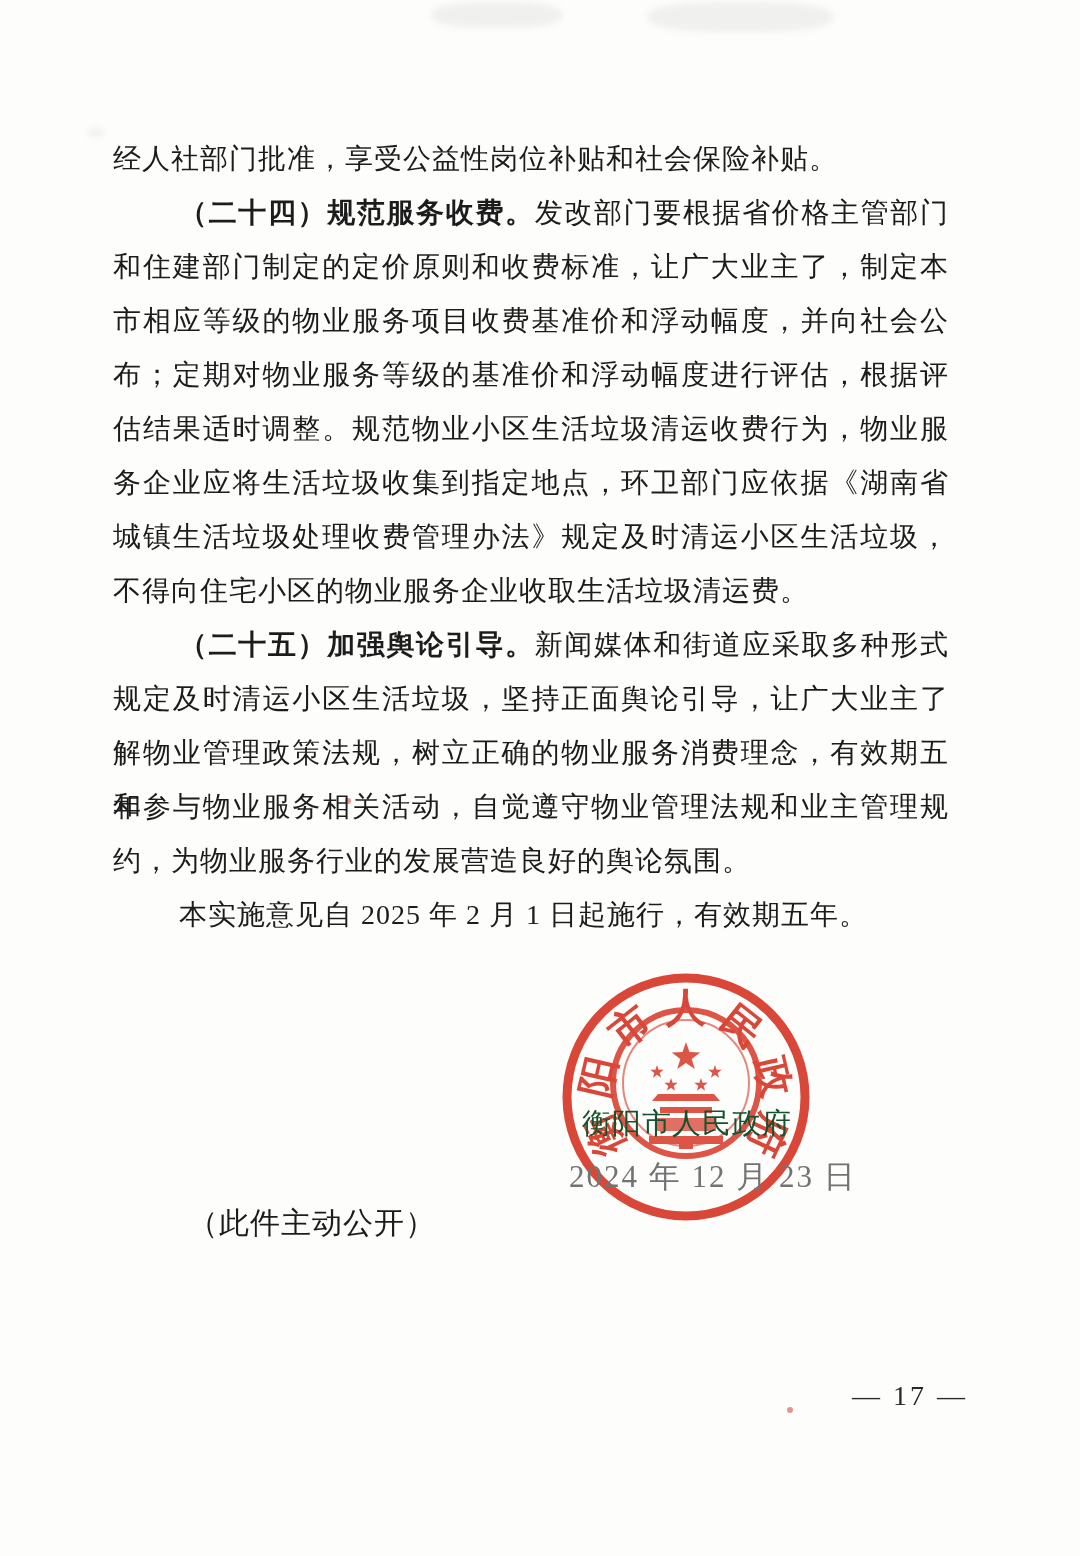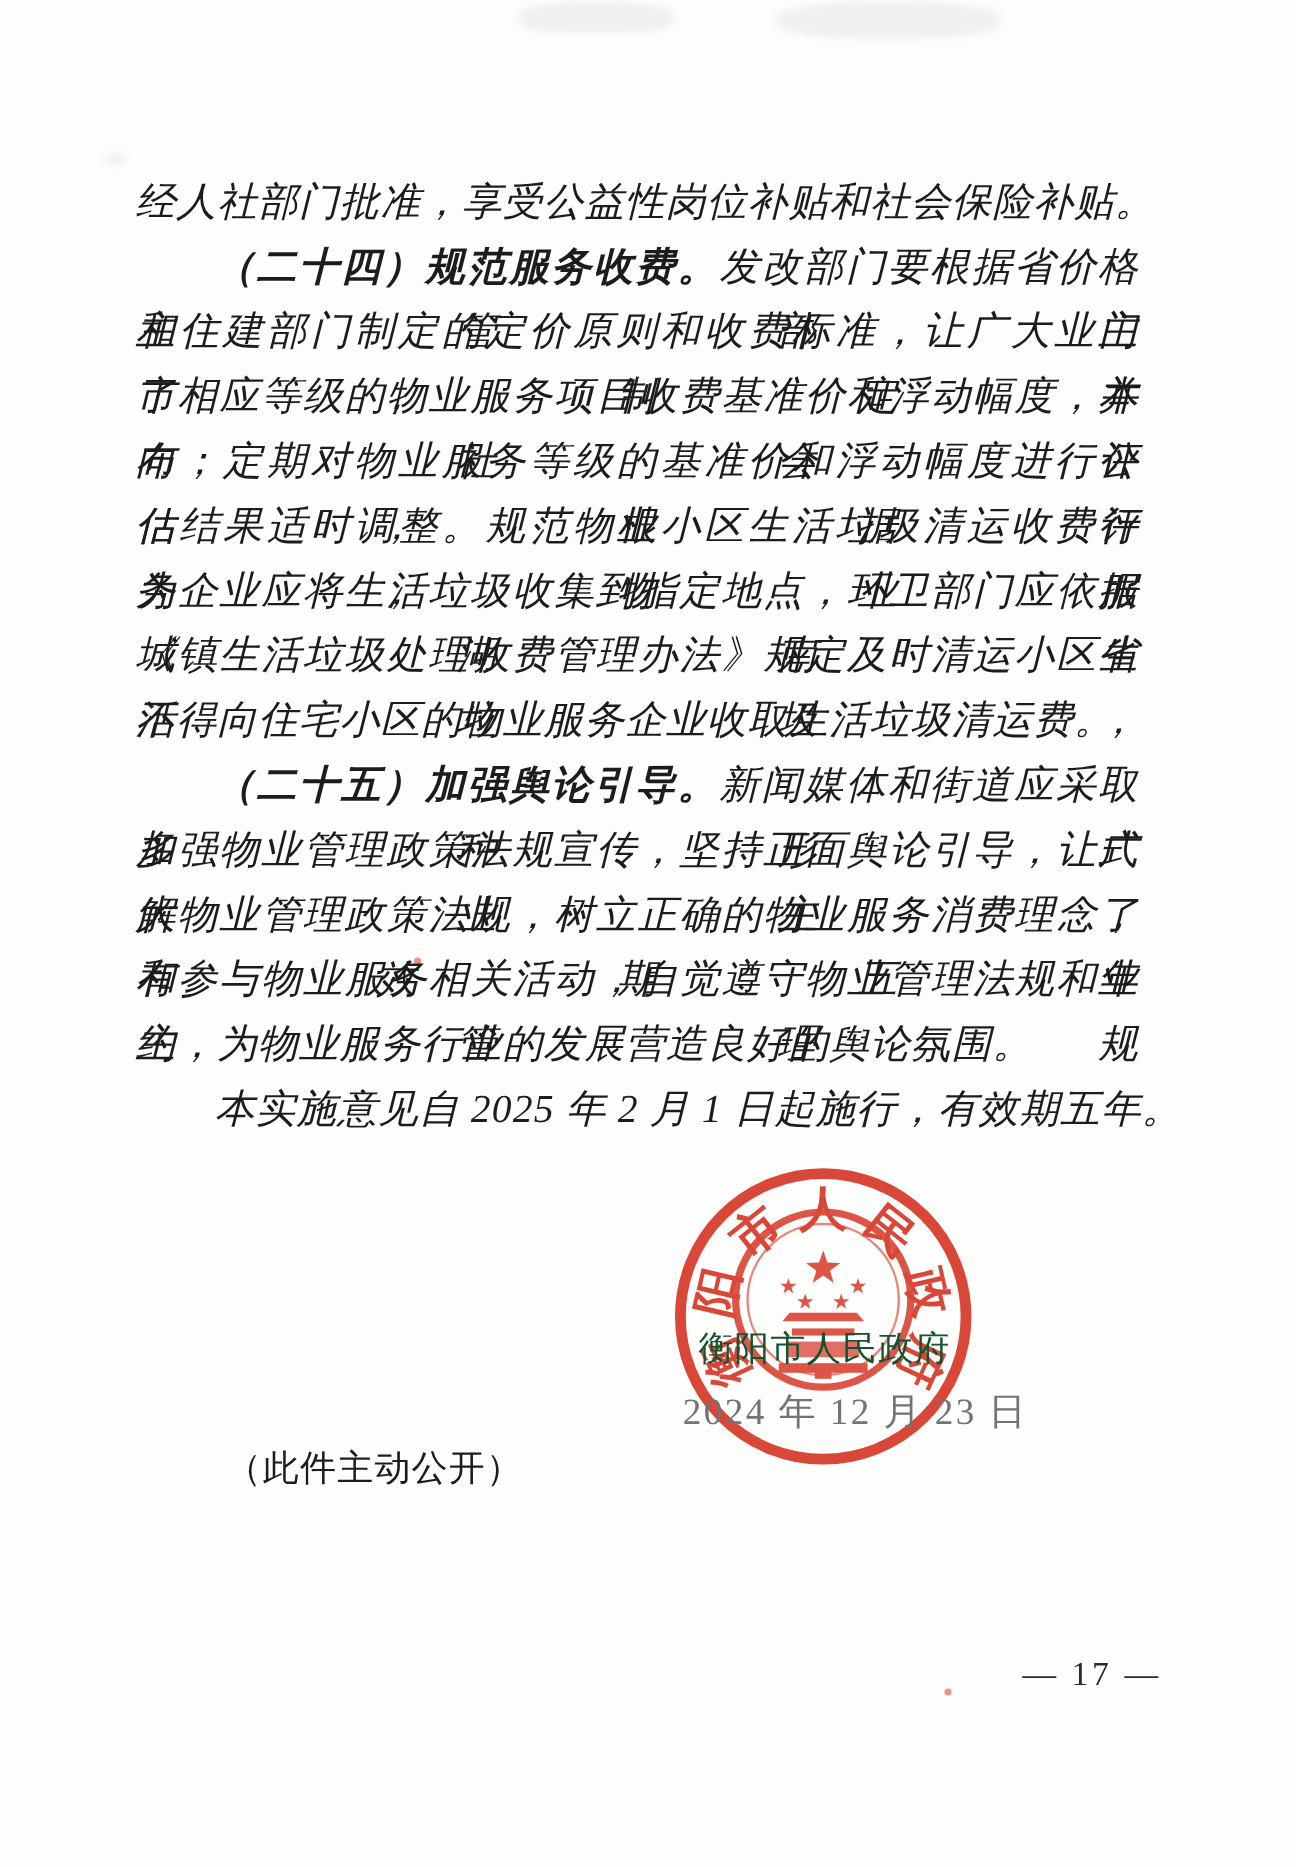--- a/index.html
+++ b/index.html
@@ -15,26 +15,25 @@
     background: #fdfdfc;
     overflow: hidden;
     font-family: "Liberation Serif", "DejaVu Serif", serif;
     color: #1c1c1c;
   }
 
   
   .doc-body {
     position: absolute;
     left: 113px;
-    top: 142px;
+    top: 132px;
     width: 836px;
-    font-size: 33px;
+    font-size: 28px;
     line-height: 54px;
     letter-spacing: 1px;
-    font-style: italic;
   }
   .line {
     height: 54px;
     white-space: nowrap;
     overflow: visible;
   }
   .line.full {
     white-space: normal;
     text-align: justify;
     text-align-last: justify;
@@ -116,21 +115,21 @@
       <div class="line">经人社部门批准，享受公益性岗位补贴和社会保险补贴。</div>
       <div class="line indent full"><span class="lead">（二十四）规范服务收费。</span>发改部门要根据省价格主管部门</div>
       <div class="line full">和住建部门制定的定价原则和收费标准，让广大业主了，制定本</div>
       <div class="line full">市相应等级的物业服务项目收费基准价和浮动幅度，并向社会公</div>
       <div class="line full">布；定期对物业服务等级的基准价和浮动幅度进行评估，根据评</div>
       <div class="line full">估结果适时调整。规范物业小区生活垃圾清运收费行为，物业服</div>
       <div class="line full">务企业应将生活垃圾收集到指定地点，环卫部门应依据《湖南省</div>
       <div class="line full">城镇生活垃圾处理收费管理办法》规定及时清运小区生活垃圾，</div>
       <div class="line">不得向住宅小区的物业服务企业收取生活垃圾清运费。</div>
       <div class="line indent full"><span class="lead">（二十五）加强舆论引导。</span>新闻媒体和街道应采取多种形式</div>
-      <div class="line full">加强物业管理政策法规宣传，坚持正面舆论引导，让广大业主了</div>
+      <div class="line full">规定及时清运小区生活垃圾，坚持正面舆论引导，让广大业主了</div>
       <div class="line full">解物业管理政策法规，树立正确的物业服务消费理念，有效期五年</div>
       <div class="line full">和参与物业服务相关活动，自觉遵守物业管理法规和业主管理规</div>
       <div class="line">约，为物业服务行业的发展营造良好的舆论氛围。</div>
       <div class="line indent">本实施意见自 2025 年 2 月 1 日起施行，有效期五年。</div>
     </div>
 
   <svg class="stamp" viewBox="0 0 260 260" xmlns="http://www.w3.org/2000/svg">
     <circle cx="130" cy="130" r="119" fill="none" stroke="#d73a2a" stroke-width="9"></circle>
     <g id="seal-chars" font-family="Liberation Serif, DejaVu Serif, serif" font-weight="700" font-size="40" fill="#d73a2a">
         <text x="130" y="40" text-anchor="middle" dominant-baseline="central" transform="rotate(-115 130 130)">衡</text>

